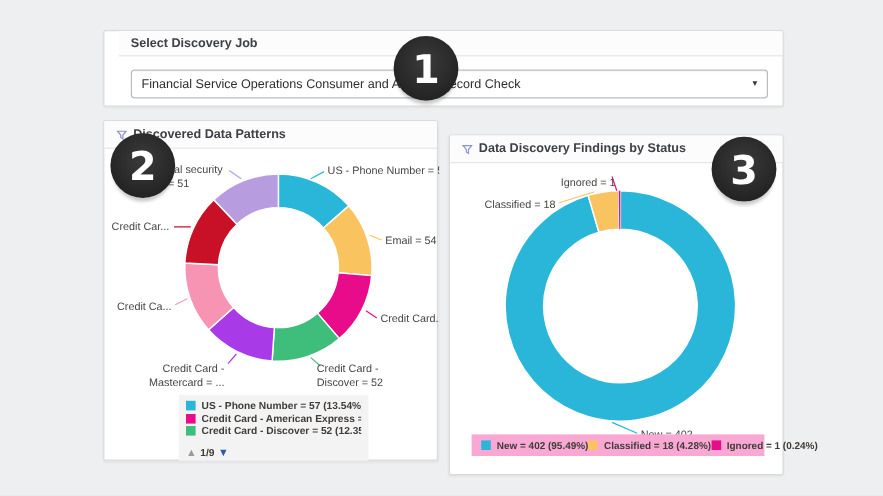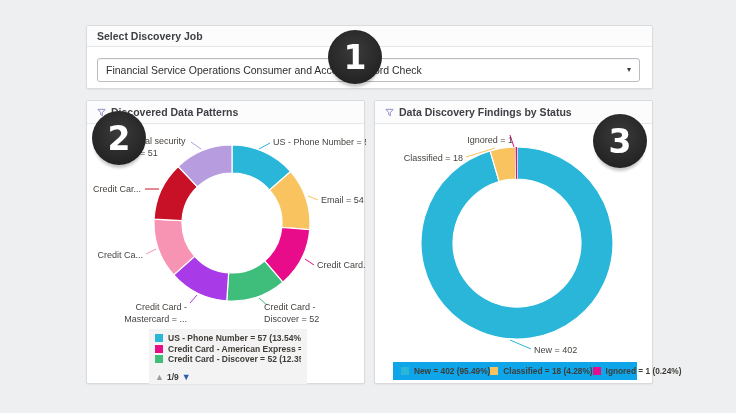--- a/index.html
+++ b/index.html
@@ -1,43 +1,43 @@
 <!DOCTYPE html>
 <html><head>
 <meta charset="utf-8">
 <style>
   html,body{margin:0;padding:0;background:#e4e6e7;}
   .stage{position:relative;width:736px;height:413px;background:#edeff0;overflow:hidden;
          font-family:"Liberation Sans",sans-serif;}
   .panel{position:absolute;background:#fff;border:1px solid #d9dbdc;border-radius:2px;
          box-shadow:0 1px 2px rgba(0,0,0,.05);box-sizing:border-box;}
-  .job-panel{left:86px;top:25px;width:567px;height:64px;}
+  .job-panel{left:86px;top:25px;width:567px;height:64px;padding-left:12px;}
   .chart-panel{top:100px;width:279px;height:284px;}
   .chart-panel.left{left:86px;}
-  .chart-panel.right{left:374px;}
+  .chart-panel.right{left:374px;margin-top:12px;}
   .panel-header{height:20px;display:flex;align-items:center;gap:5px;padding:0 10px;
          border-bottom:1px solid #e6e7e8;font-size:10.5px;font-weight:700;color:#3e4045;background:#fcfcfc;}
   .chart-panel .panel-header{height:22px;}
   .job-body{padding:11px 12px 0 10px;}
   .select{height:22px;border:1px solid #b9bdc1;border-radius:3px;background:#fff;display:flex;
          align-items:center;justify-content:space-between;padding:0 8px;font-size:10.5px;color:#2e2e2e;
          box-shadow:inset 0 1px 1px rgba(0,0,0,.04);cursor:pointer;}
   .caret{font-size:8px;color:#3a3a3a;line-height:1;}
   .chart-body{position:relative;height:260px;}
   svg.chart{position:absolute;left:0;top:0;}
   .chart-label{font-size:9px;fill:#474440;}
   .legend-box{position:absolute;left:62px;top:205px;width:158px;background:#f3f3f3;
          padding:4px 6px 2px;font-size:8.5px;font-weight:700;color:#3f3c38;box-sizing:border-box;}
   .legend-clip{height:37px;overflow:hidden;}
   .legend-row{display:flex;align-items:center;gap:5px;height:10.5px;line-height:10.5px;white-space:nowrap;}
   .swatch{width:8px;height:8px;flex:none;display:inline-block;}
   .legend-pager{display:flex;align-items:center;gap:3px;font-size:8.5px;margin-top:2px;color:#3f3c38;}
   .tri-up{color:#9b9b9b;font-size:9px;line-height:1;cursor:default;}
   .tri-down{color:#2a5db0;font-size:9px;line-height:1;cursor:pointer;}
-  .legend-bar{position:absolute;left:18px;top:238px;width:244px;height:18px;background:#0ea5e9;
+  .legend-bar{position:absolute;left:18px;top:226px;width:244px;height:18px;background:#f9a8d4;
          display:flex;align-items:center;justify-content:space-between;padding:0 8px;font-size:8.3px;
          font-weight:700;color:#3f3c38;box-sizing:border-box;}
   .legend-bar .legend-row{height:auto;}
   .badge{position:absolute;width:54px;height:54px;border-radius:50%;
          background:radial-gradient(circle at 50% 40%,#3b3b3b,#232323 75%);color:#fff;display:flex;
          align-items:center;justify-content:center;font-size:33px;font-weight:800;z-index:10;
          font-family:"DejaVu Sans",sans-serif;box-shadow:0 5px 3px -2px rgba(0,0,0,.22);}
   #badge1{left:328px;top:30px;}
   #badge2{left:92px;top:111px;}
   #badge3{left:593px;top:114px;}

